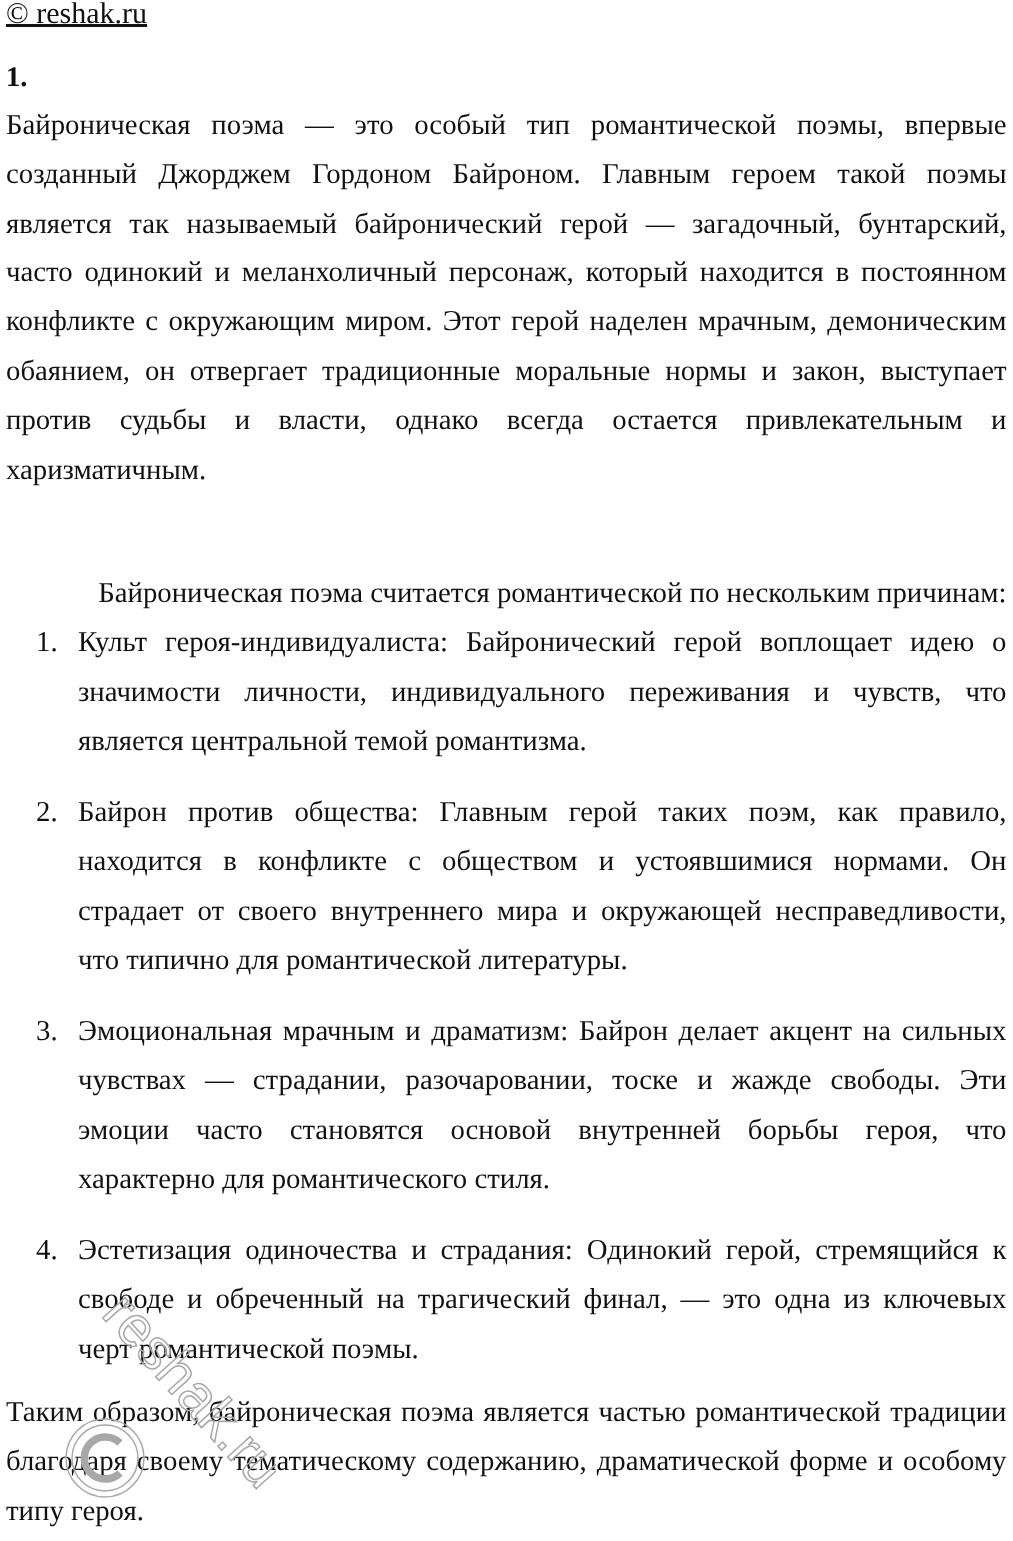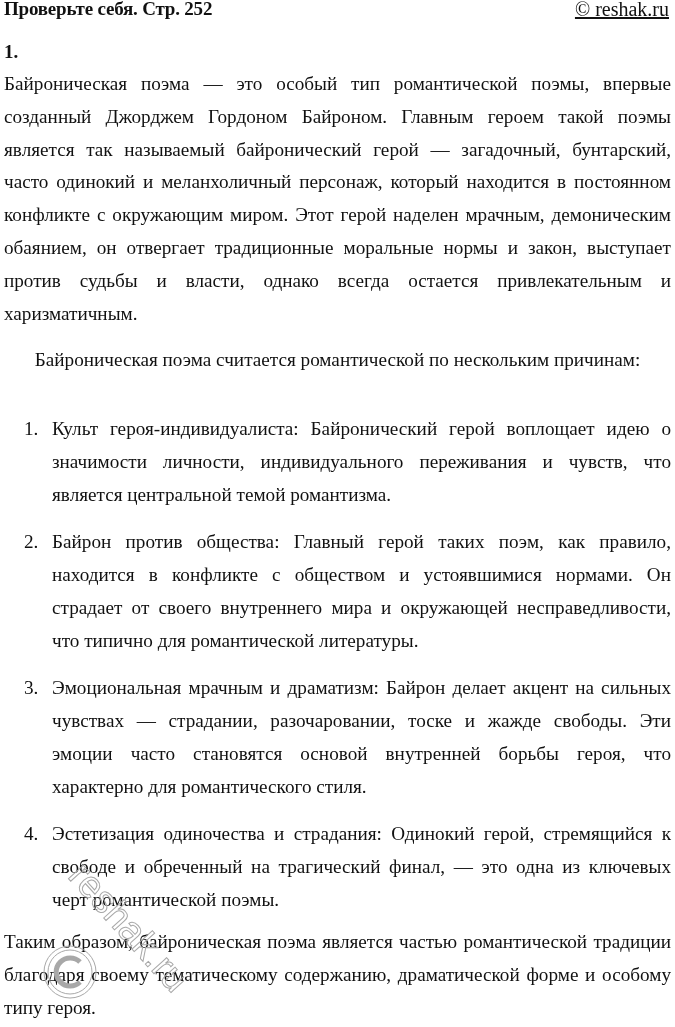--- a/index.html
+++ b/index.html
@@ -54,21 +54,21 @@
     .para {
       position: absolute;
       left: 4px;
       width: 667px;
       font-size: 19.2px;
       line-height: 32.8px;
       text-align: justify;
       margin: 0;
     }
     .para-intro { top: 68px; }
-    .para-reasons { top: 344px; text-align: center; }
+    .para-reasons { top: 380px; text-align: right; }
     .para-conclusion { top: 926px; }
 
     .reasons-list {
       position: absolute;
       left: 0;
       top: 412px;
       width: 675px;
       margin: 0;
       padding: 0;
       list-style: none;
@@ -103,38 +103,37 @@
       height: 170px;
       pointer-events: none;
     }
   </style>
 </head>
 <body>
 
 <div class="page">
 
   <div class="header">
-    <span class="header-title">Проверьте себя. Стр. 252</span>
     <span class="header-site">© reshak.ru</span>
   </div>
 
   <div class="task-number">1.</div>
 
   <p class="para para-intro">Байроническая поэма — это особый тип романтической поэмы, впервые созданный Джорджем Гордоном Байроном. Главным героем такой поэмы является так называемый байронический герой — загадочный, бунтарский, часто одинокий и меланхоличный персонаж, который находится в постоянном конфликте с окружающим миром. Этот герой наделен мрачным, демоническим обаянием, он отвергает традиционные моральные нормы и закон, выступает против судьбы и власти, однако всегда остается привлекательным и харизматичным.</p>
 
   <p class="para para-reasons">Байроническая поэма считается романтической по нескольким причинам:</p>
 
   <ol class="reasons-list">
     <li class="reason-item">
       <span class="reason-num">1.</span>
       <span class="reason-term">Культ героя-индивидуалиста</span><span>: Байронический герой воплощает идею о значимости личности, индивидуального переживания и чувств, что является центральной темой романтизма.</span>
     </li>
     <li class="reason-item">
       <span class="reason-num">2.</span>
-      <span class="reason-term">Байрон против общества</span><span>: Главный герой таких поэм, как правило, находится в конфликте с обществом и устоявшимися нормами. Он страдает от своего внутреннего мира и окружающей несправедливости, что типично для романтической литературы.</span>
+      <span class="reason-term">Байрон против общества</span><span>: Главным герой таких поэм, как правило, находится в конфликте с обществом и устоявшимися нормами. Он страдает от своего внутреннего мира и окружающей несправедливости, что типично для романтической литературы.</span>
     </li>
     <li class="reason-item">
       <span class="reason-num">3.</span>
       <span class="reason-term">Эмоциональная мрачным и драматизм</span><span>: Байрон делает акцент на сильных чувствах — страдании, разочаровании, тоске и жажде свободы. Эти эмоции часто становятся основой внутренней борьбы героя, что характерно для романтического стиля.</span>
     </li>
     <li class="reason-item">
       <span class="reason-num">4.</span>
       <span class="reason-term">Эстетизация одиночества и страдания</span><span>: Одинокий герой, стремящийся к свободе и обреченный на трагический финал, — это одна из ключевых черт романтической поэмы.</span>
     </li>
   </ol>

